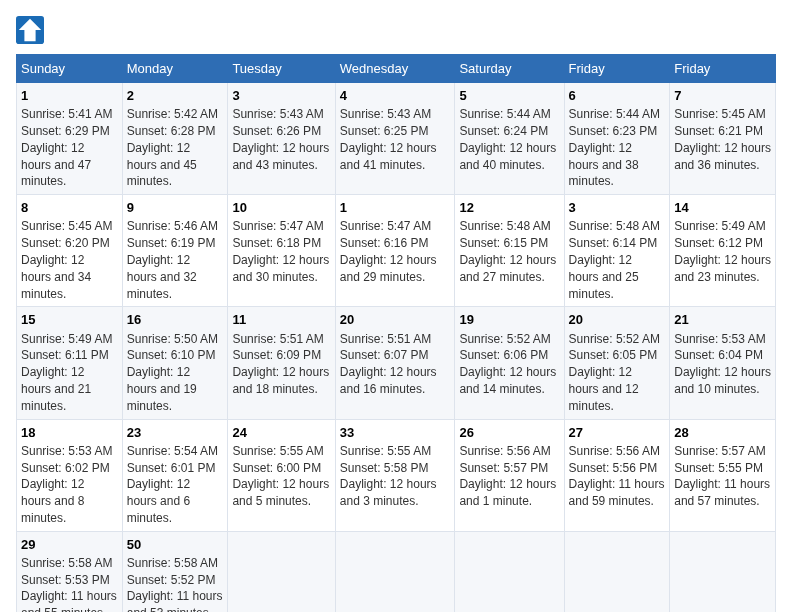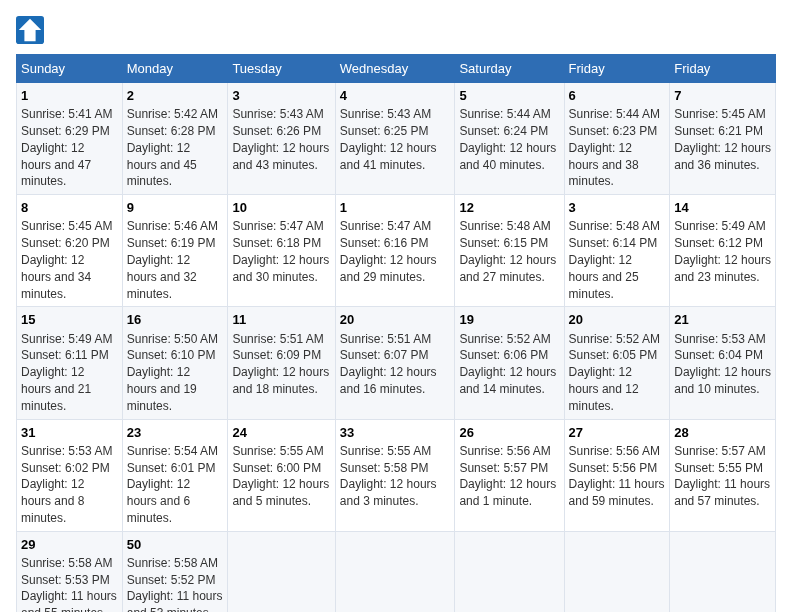--- a/index.html
+++ b/index.html
@@ -147,21 +147,21 @@
       <tr>
         <td><span class="day-num">15</span><span class="day-detail">Sunrise: 5:49 AM<br>Sunset: 6:11 PM<br>Daylight: 12 hours and 21 minutes.</span></td>
         <td><span class="day-num">16</span><span class="day-detail">Sunrise: 5:50 AM<br>Sunset: 6:10 PM<br>Daylight: 12 hours and 19 minutes.</span></td>
         <td><span class="day-num">11</span><span class="day-detail">Sunrise: 5:51 AM<br>Sunset: 6:09 PM<br>Daylight: 12 hours and 18 minutes.</span></td>
         <td><span class="day-num">20</span><span class="day-detail">Sunrise: 5:51 AM<br>Sunset: 6:07 PM<br>Daylight: 12 hours and 16 minutes.</span></td>
         <td><span class="day-num">19</span><span class="day-detail">Sunrise: 5:52 AM<br>Sunset: 6:06 PM<br>Daylight: 12 hours and 14 minutes.</span></td>
         <td><span class="day-num">20</span><span class="day-detail">Sunrise: 5:52 AM<br>Sunset: 6:05 PM<br>Daylight: 12 hours and 12 minutes.</span></td>
         <td><span class="day-num">21</span><span class="day-detail">Sunrise: 5:53 AM<br>Sunset: 6:04 PM<br>Daylight: 12 hours and 10 minutes.</span></td>
       </tr>
       <tr>
-        <td><span class="day-num">31</span><span class="day-detail">Sunrise: 5:53 AM<br>Sunset: 6:02 PM<br>Daylight: 12 hours and 8 minutes.</span></td>
+        <td><span class="day-num">18</span><span class="day-detail">Sunrise: 5:53 AM<br>Sunset: 6:02 PM<br>Daylight: 12 hours and 8 minutes.</span></td>
         <td><span class="day-num">23</span><span class="day-detail">Sunrise: 5:54 AM<br>Sunset: 6:01 PM<br>Daylight: 12 hours and 6 minutes.</span></td>
         <td><span class="day-num">24</span><span class="day-detail">Sunrise: 5:55 AM<br>Sunset: 6:00 PM<br>Daylight: 12 hours and 5 minutes.</span></td>
         <td><span class="day-num">33</span><span class="day-detail">Sunrise: 5:55 AM<br>Sunset: 5:58 PM<br>Daylight: 12 hours and 3 minutes.</span></td>
         <td><span class="day-num">26</span><span class="day-detail">Sunrise: 5:56 AM<br>Sunset: 5:57 PM<br>Daylight: 12 hours and 1 minute.</span></td>
         <td><span class="day-num">27</span><span class="day-detail">Sunrise: 5:56 AM<br>Sunset: 5:56 PM<br>Daylight: 11 hours and 59 minutes.</span></td>
         <td><span class="day-num">28</span><span class="day-detail">Sunrise: 5:57 AM<br>Sunset: 5:55 PM<br>Daylight: 11 hours and 57 minutes.</span></td>
       </tr>
       <tr>
         <td><span class="day-num">29</span><span class="day-detail">Sunrise: 5:58 AM<br>Sunset: 5:53 PM<br>Daylight: 11 hours and 55 minutes.</span></td>
         <td><span class="day-num">50</span><span class="day-detail">Sunrise: 5:58 AM<br>Sunset: 5:52 PM<br>Daylight: 11 hours and 53 minutes.</span></td>

